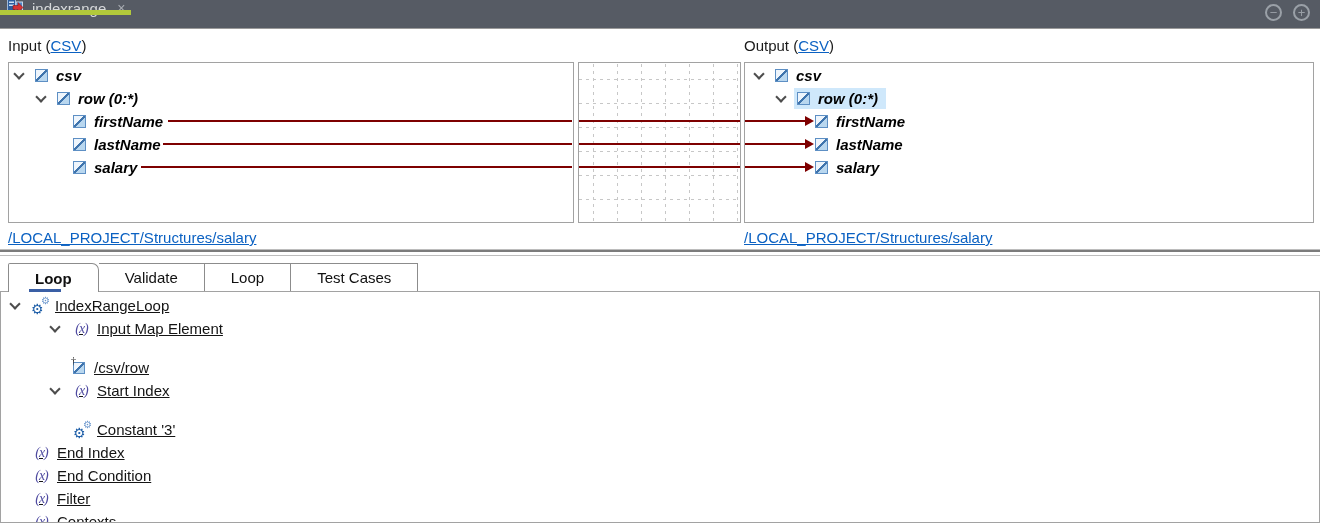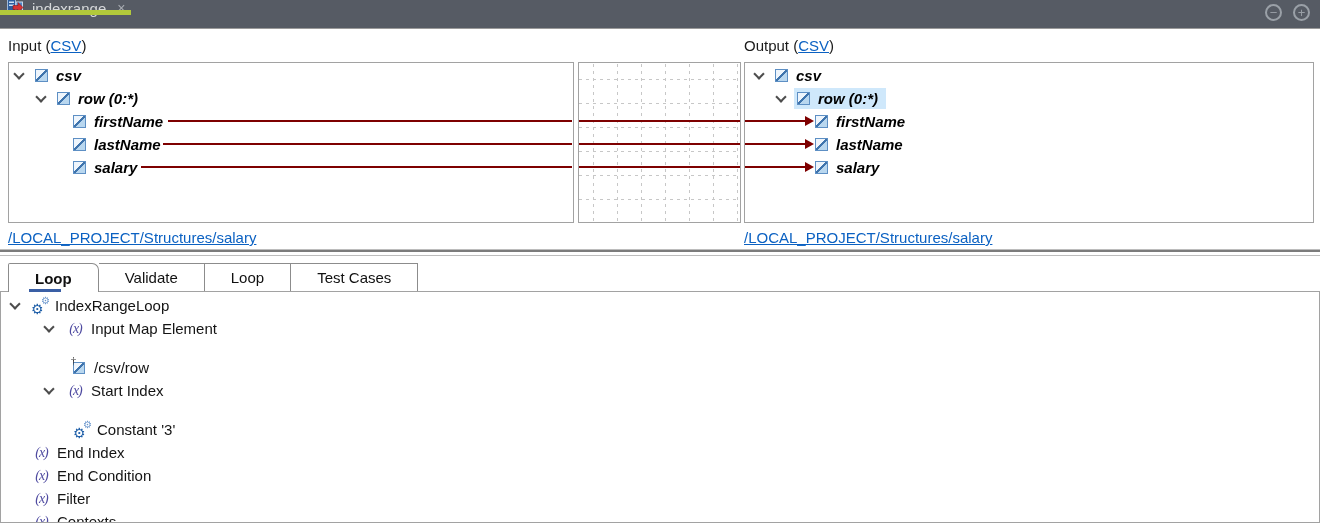--- a/index.html
+++ b/index.html
@@ -67,22 +67,22 @@
   .tab { font-size:15px; color:#111; background:#fff; padding:0 26px;
     display:flex; align-items:center; border-top:1px solid #8c8c8c;
     border-right:1px solid #8c8c8c; position:relative; cursor:pointer; }
   .tab.active { font-weight:700; border:1px solid #8c8c8c; border-bottom:none;
     border-radius:2px 7px 0 0; margin-bottom:-1px; z-index:6; }
   .tab.active::after { content:""; position:absolute; left:20px; width:32px;
     bottom:0; height:3px; background:#3a5fa5; }
 
   .loop-panel { position:absolute; top:35px; left:0; right:0; bottom:0;
     border:1px solid #a2a2a2; background:#fff; overflow:hidden; padding-top:2px; }
-  .lrow { display:flex; align-items:center; height:23px; font-size:15px; color:#141414; white-space:nowrap; }
-  .L0 { padding-left:8px; } .L1 { padding-left:30px;margin-left:12px; }
+  .lrow { display:flex; align-items:center; height:23px; font-size:15px; color:#141414; white-space:nowrap;text-decoration:underline; }
+  .L0 { padding-left:8px; } .L1 { padding-left:48px; }
   .L1f { padding-left:30px; } .L2 { padding-left:72px;margin-top:16px; }
 
   .fx-icon { flex:none; width:21px; margin-right:5px; text-align:center;
     font-family:"Liberation Serif", serif; font-style:italic;
     font-size:14px; color:#4e4aa0; }
   .fx-icon::before { content:"(x)"; letter-spacing:-1px; }
   .gears-icon { flex:none; position:relative; width:19px; height:17px; margin-right:5px; }
   .gears-icon::before { content:"⚙"; position:absolute; left:0; bottom:-2px;
     font-size:14px; line-height:1; color:#1f5fa8; }
   .gears-icon::after { content:"⚙"; position:absolute; right:0; top:-1px;

